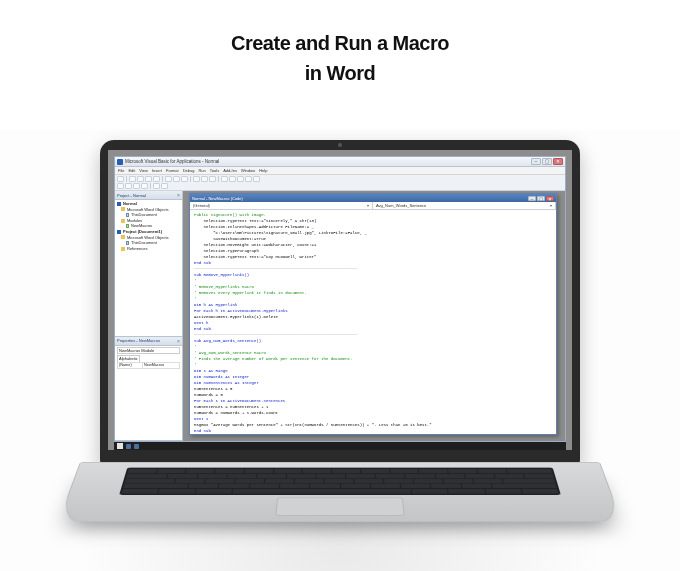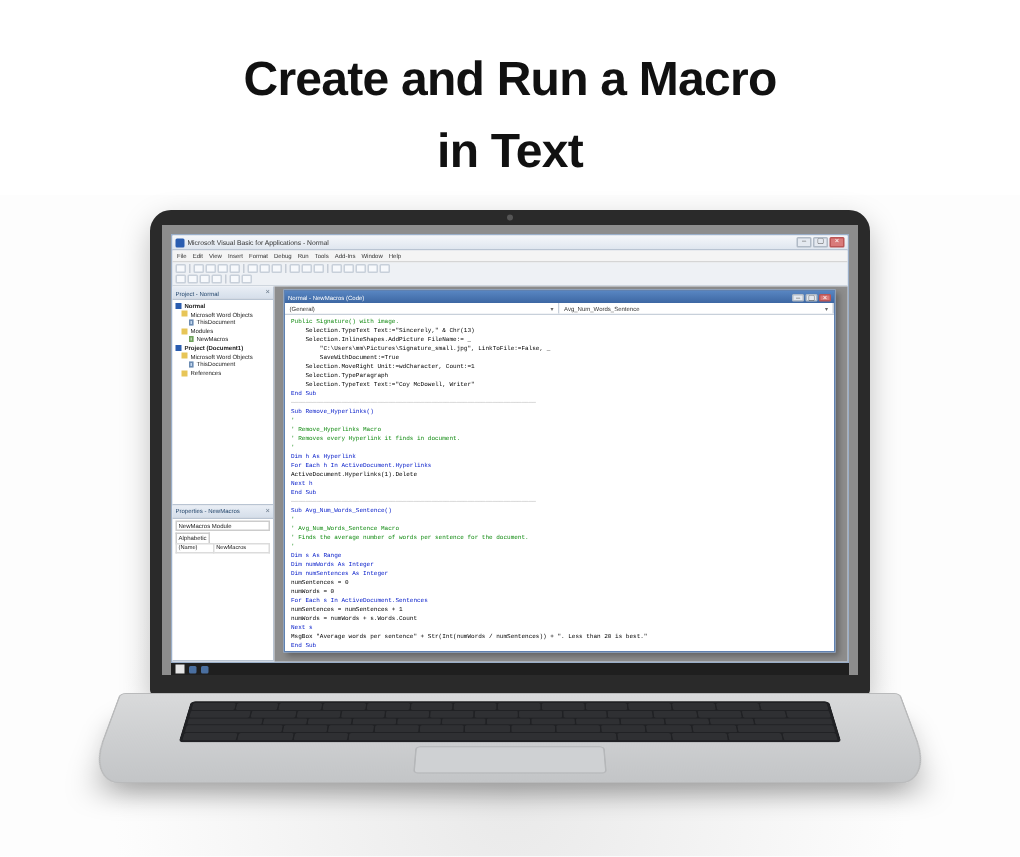--- a/index.html
+++ b/index.html
@@ -7,21 +7,21 @@
     width: 680px;
     height: 571px;
     background: #fff;
     font-family: Arial, sans-serif;
     overflow: hidden;
     position: relative;
   }
   .heading {
     text-align: center;
     font-weight: 900;
-    font-size: 32px;
+    font-size: 20px;
     color: #111;
     letter-spacing: -0.5px;
     padding-top: 28px;
     line-height: 1.5;
     font-family: "Arial Black", Arial, sans-serif;
   }
   .stage {
     position: absolute;
     left: 0; right: 0; top: 130px; bottom: 0;
     background: radial-gradient(ellipse at 50% 90%, #e9e9e9 0%, #fdfdfd 55%);
@@ -288,21 +288,21 @@
     background: #cfd1d3;
     border: 1px solid #b5b7b9;
     border-radius: 3px;
   }
 </style>
 </head>
 <body>
 
 <div class="heading">
   <div>Create and Run a Macro</div>
-  <div>in Text</div>
+  <div>in Word</div>
 </div>
 
 <div class="stage">
   <div class="laptop">
     <div class="lid">
       <div class="camera"></div>
       <div class="screen">
 
         <div class="vba-window">
           <div class="titlebar">

